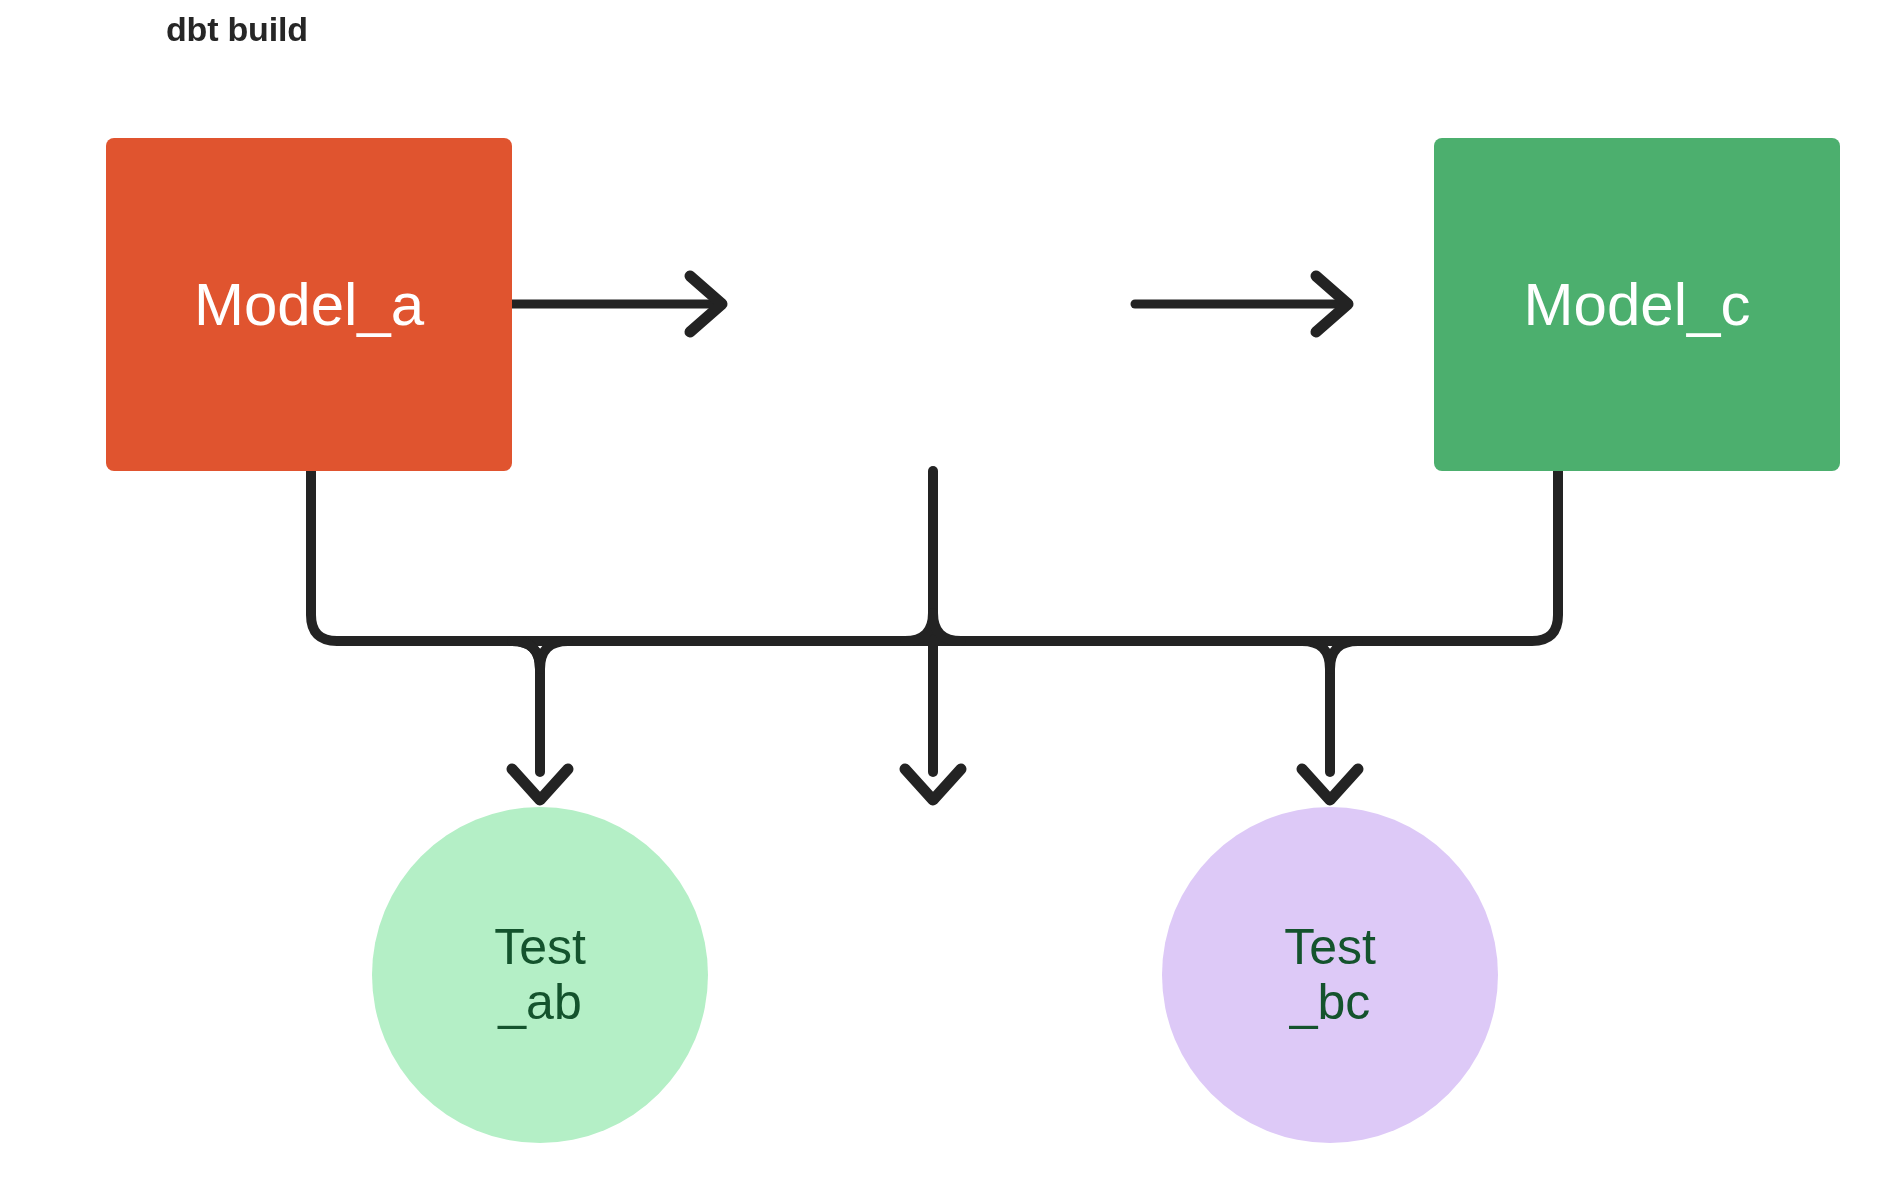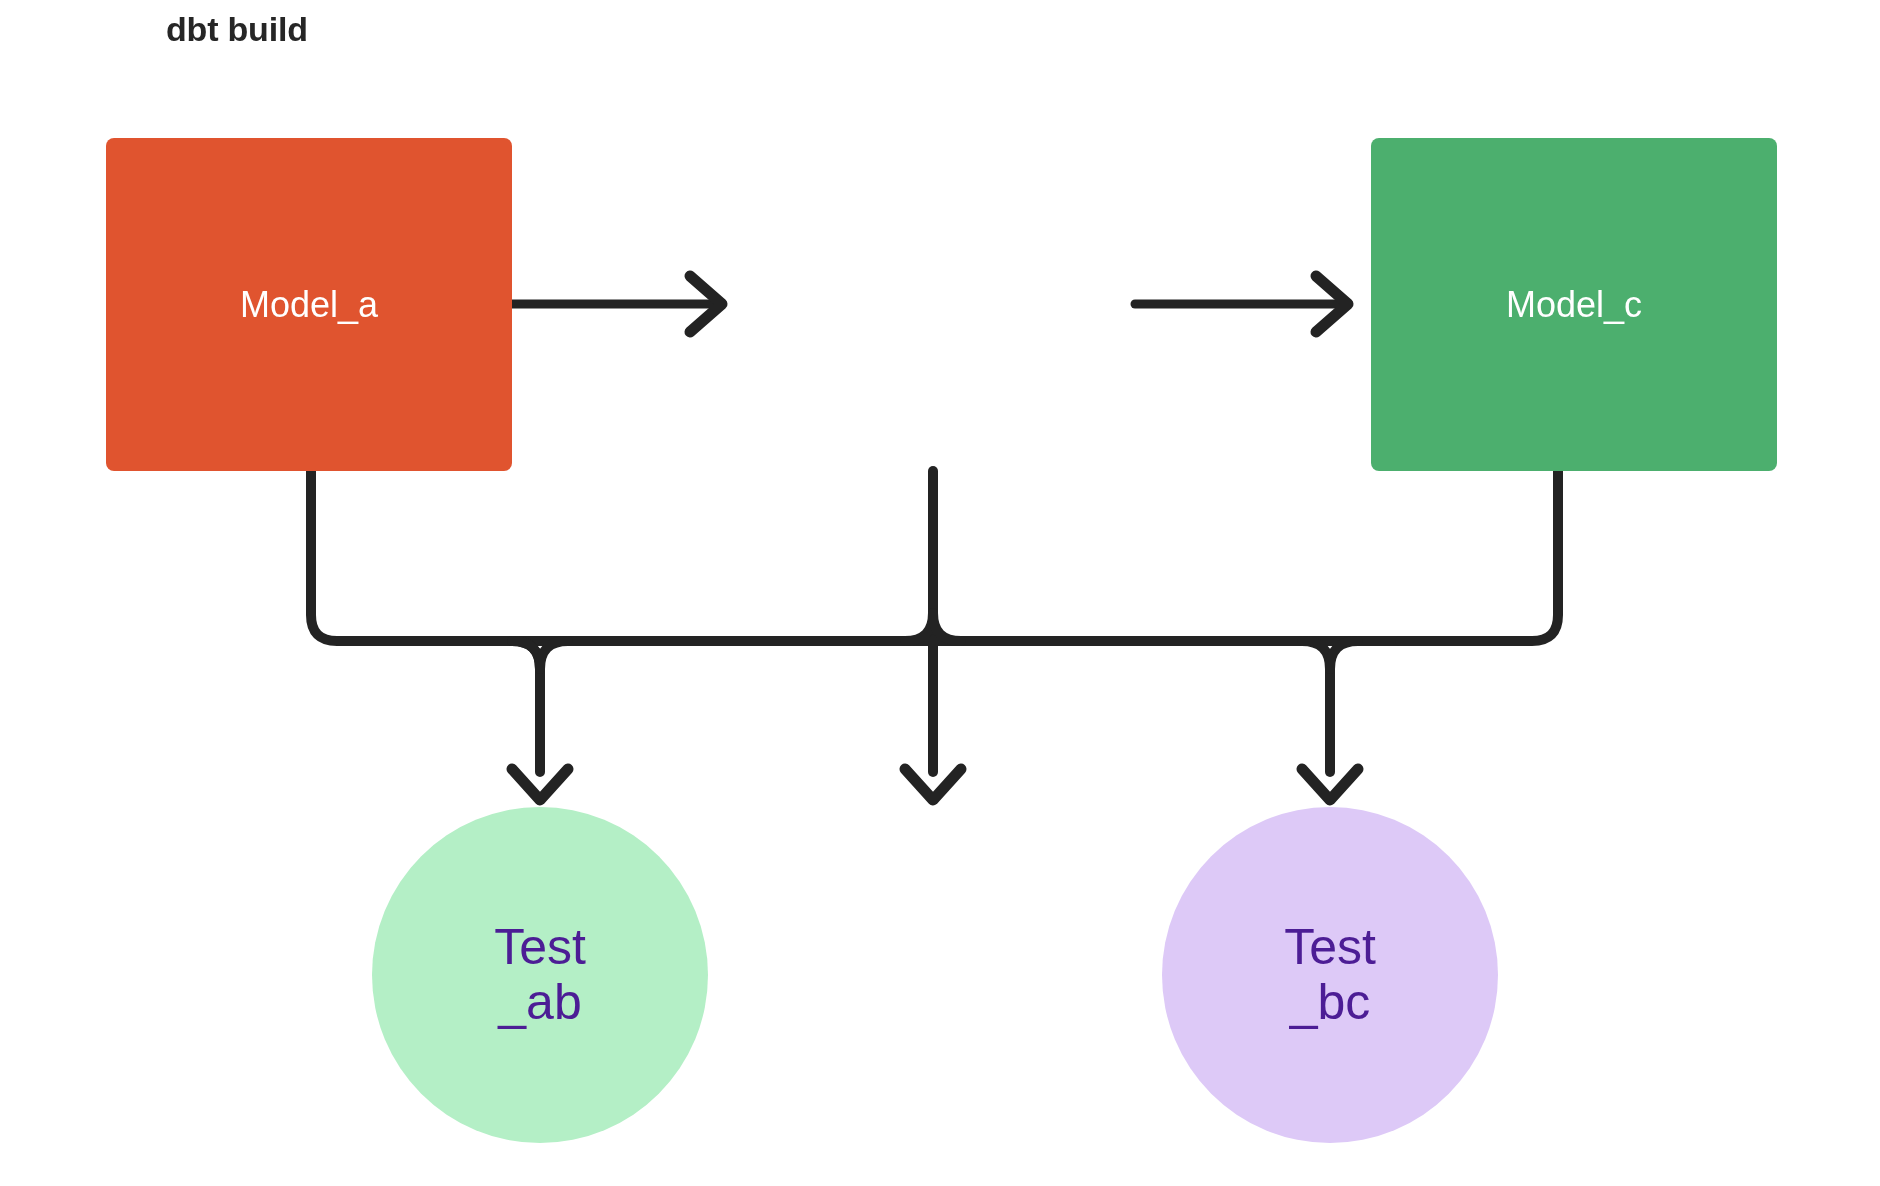--- a/index.html
+++ b/index.html
@@ -29,37 +29,37 @@
   }
   .model-node {
     position: absolute;
     border-radius: 8px;
     display: flex;
     align-items: center;
     justify-content: center;
     box-sizing: border-box;
   }
   .model-label {
-    font-size: 36px;
+    font-size: 60px;
     color: #ffffff;
     font-weight: 400;
     white-space: nowrap;
     line-height: 1.1;
   }
   .test-node {
     position: absolute;
     border-radius: 50%;
     display: flex;
     align-items: center;
     justify-content: center;
     box-sizing: border-box;
   }
   .test-label {
     font-size: 50px;
-    color: #4c1d95;
+    color: #14532d;
     font-weight: 400;
     text-align: center;
     line-height: 1.1;
     white-space: pre-line;
   }
   #edge-layer {
     position: absolute;
     left: 0;
     top: 0;
     width: 1880px;
@@ -118,21 +118,21 @@
       <path d="M 1358 641 Q 1330 641 1330 669" stroke="#232323" stroke-width="10" fill="none" stroke-linecap="round" stroke-linejoin="round"></path>
       <path d="M 1302 769 L 1330 800 L 1358 769" stroke="#232323" stroke-width="11" fill="none" stroke-linecap="round" stroke-linejoin="round"></path>
     </g>
   </svg>
 
   <div class="model-node" style="left:106px; top:138px; width:406px; height:333px; background:#E0542F;">
     <span class="model-label">Model_a</span>
   </div>
 
 
-  <div class="model-node" style="left:1371px; top:138px; width:406px; height:333px; background:#4CAF6E;">
+  <div class="model-node" style="left:1434px; top:138px; width:406px; height:333px; background:#4CAF6E;">
     <span class="model-label">Model_c</span>
   </div>
 
   <div class="test-node" style="left:372px; top:807px; width:336px; height:336px; background:#B4EFC6;">
     <span class="test-label">Test
 _ab</span>
   </div>
 
 
   <div class="test-node" style="left:1162px; top:807px; width:336px; height:336px; background:#DDC9F7;">

